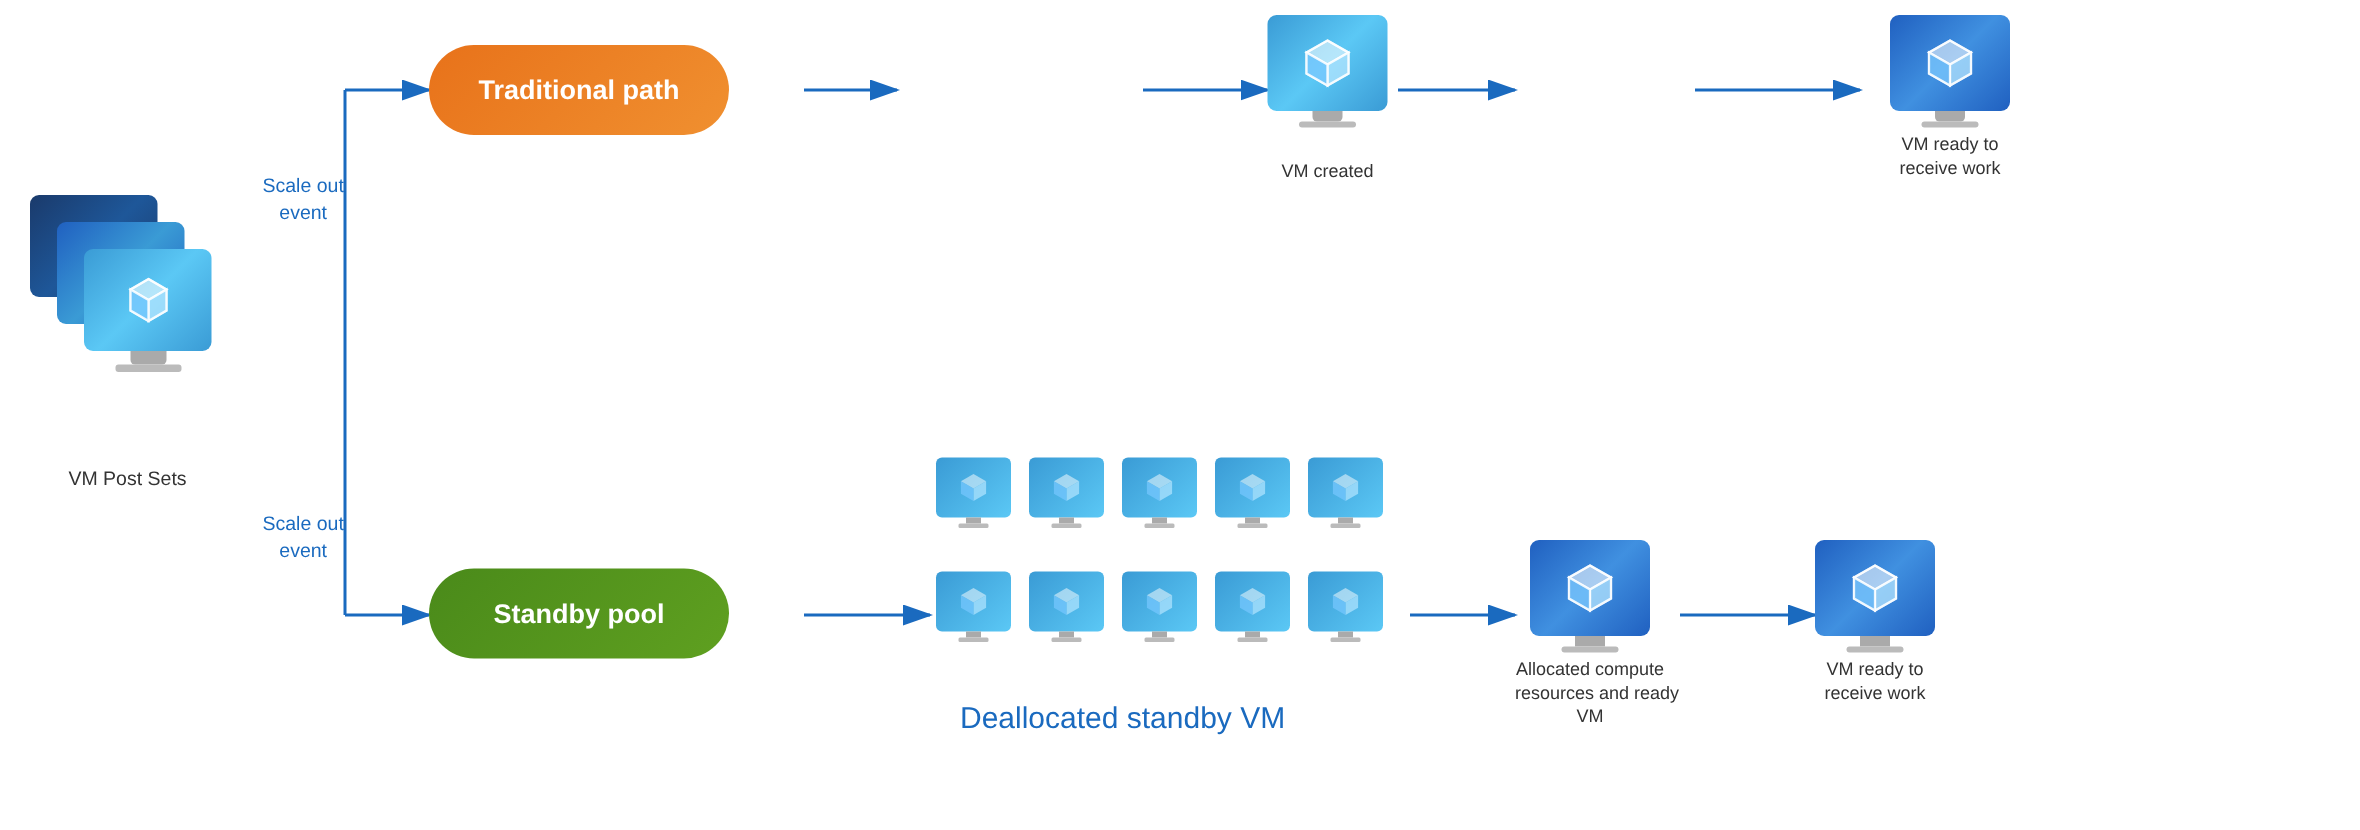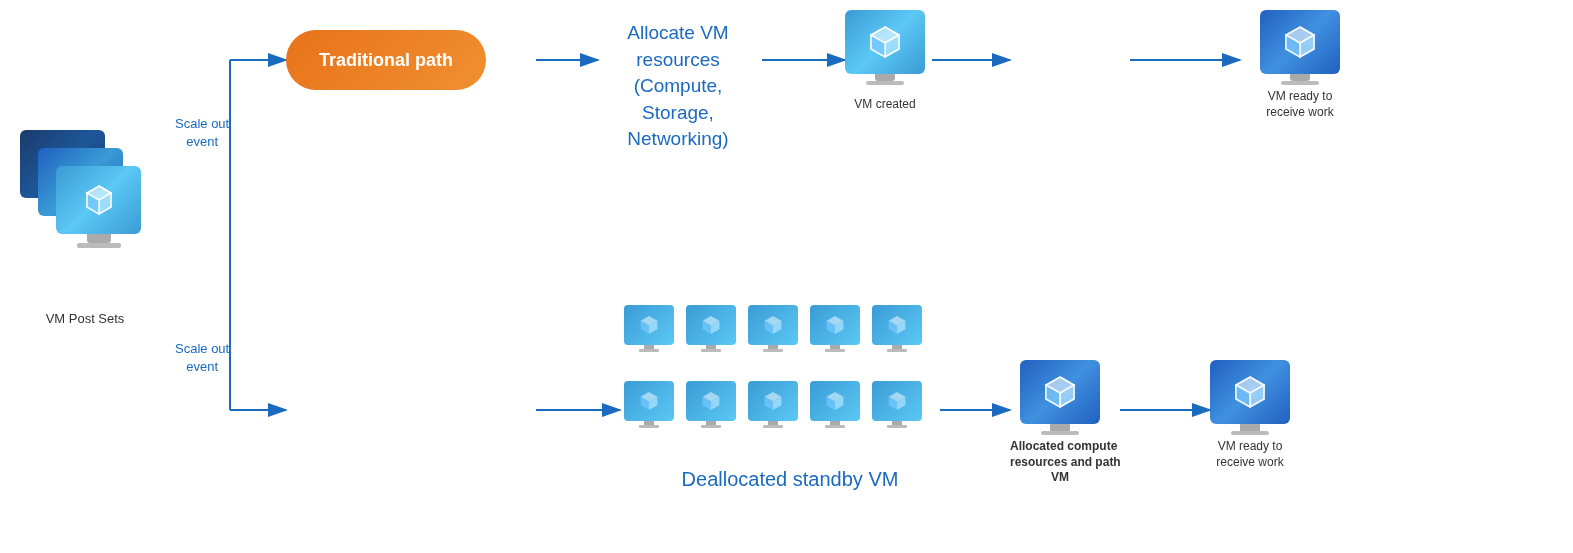--- a/index.html
+++ b/index.html
@@ -235,58 +235,56 @@
 
   <div class="text-label" style="left:175px; top:340px; font-size:13px; color:#1a6abf; text-align:center; line-height:1.4;">
     <span style="white-space:pre-line;">Scale out
 event</span>
   </div>
 
   <div class="pill pill-orange" style="left:286px; top:30px; min-width:200px; height:60px;">
     <span>Traditional path</span>
   </div>
 
-  <div style="position:absolute; left:598px; top:20px; font-size:19px; color:#1a6abf; font-weight:500; line-height:1.4; text-align:center; width:160px;">
-    <div>Allocate VM resources</div>
-    <div>(Compute, Storage,</div>
-    <div>Networking)</div>
-  </div>
 
   <div class="vm-icon" style="left:845px; top:10px; align-items:center;">
     <div class="monitor monitor-light" style="width:80px; height:64px; background:linear-gradient(135deg,#3a9bd5,#5bc8f5,#3a9bd5);">
       <svg width="40" height="40" viewBox="0 0 40 40">
         <polygon points="20,5 34,13 34,27 20,35 6,27 6,13" fill="rgba(255,255,255,0.1)" stroke="rgba(255,255,255,0.8)" stroke-width="1.5"></polygon>
         <polygon points="20,5 34,13 20,21 6,13" fill="rgba(255,255,255,0.5)" stroke="rgba(255,255,255,0.8)" stroke-width="1.5"></polygon>
         <polygon points="20,21 34,13 34,27 20,35" fill="rgba(180,230,255,0.7)" stroke="rgba(255,255,255,0.8)" stroke-width="1.5"></polygon>
         <polygon points="20,21 6,13 6,27 20,35" fill="rgba(120,200,255,0.7)" stroke="rgba(255,255,255,0.8)" stroke-width="1.5"></polygon>
       </svg>
     </div>
     <div class="monitor-stand" style="width:20px; height:7px; background:#aaa; margin:0 auto;"></div>
     <div class="monitor-base" style="width:38px; height:4px; background:#bbb; border-radius:2px; margin:0 auto;"></div>
-    <div class="vm-label" style="margin-top:12px; color:#333;">VM created</div>
+    <div class="vm-label" style="margin-top:22px; color:#333;">VM created</div>
   </div>
 
 
   <div class="vm-icon" style="left:1260px; top:10px; align-items:center;">
     <div class="monitor monitor-light" style="width:80px; height:64px; background:linear-gradient(135deg,#2060c0,#4090e0,#2060c0);">
       <svg width="40" height="40" viewBox="0 0 40 40">
         <polygon points="20,5 34,13 34,27 20,35 6,27 6,13" fill="rgba(255,255,255,0.1)" stroke="rgba(255,255,255,0.8)" stroke-width="1.5"></polygon>
         <polygon points="20,5 34,13 20,21 6,13" fill="rgba(255,255,255,0.5)" stroke="rgba(255,255,255,0.8)" stroke-width="1.5"></polygon>
         <polygon points="20,21 34,13 34,27 20,35" fill="rgba(180,230,255,0.7)" stroke="rgba(255,255,255,0.8)" stroke-width="1.5"></polygon>
         <polygon points="20,21 6,13 6,27 20,35" fill="rgba(120,200,255,0.7)" stroke="rgba(255,255,255,0.8)" stroke-width="1.5"></polygon>
       </svg>
     </div>
     <div class="monitor-stand" style="width:20px; height:7px; background:#aaa; margin:0 auto;"></div>
     <div class="monitor-base" style="width:38px; height:4px; background:#bbb; border-radius:2px; margin:0 auto;"></div>
     <div class="vm-label" style="margin-top:4px; color:#333; text-align:center;">
       <div>VM ready to</div>
       <div>receive work</div>
     </div>
   </div>
 
+  <div class="pill pill-green" style="left:286px; top:379px; min-width:200px; height:60px;">
+    <span>Standby pool</span>
+  </div>
 
   <div class="vm-grid" style="left:620px; top:305px;">
 
     <div class="vm-grid-item">
       <div style="width:50px; height:40px; background:linear-gradient(135deg,#3a9bd5,#5bc8f5); border-radius:4px; display:flex; align-items:center; justify-content:center;">
         <svg width="24" height="24" viewBox="0 0 40 40">
             <polygon points="20,5 34,13 20,21 6,13" fill="rgba(255,255,255,0.5)"></polygon>
             <polygon points="20,21 34,13 34,27 20,35" fill="rgba(180,230,255,0.7)"></polygon>
             <polygon points="20,21 6,13 6,27 20,35" fill="rgba(120,200,255,0.7)"></polygon>
           </svg>
@@ -389,38 +387,38 @@
             <polygon points="20,5 34,13 20,21 6,13" fill="rgba(255,255,255,0.5)"></polygon>
             <polygon points="20,21 34,13 34,27 20,35" fill="rgba(180,230,255,0.7)"></polygon>
             <polygon points="20,21 6,13 6,27 20,35" fill="rgba(120,200,255,0.7)"></polygon>
           </svg>
       </div>
       <div style="width:10px; height:4px; background:#aaa; margin:0 auto;"></div>
       <div style="width:20px; height:3px; background:#bbb; margin:0 auto; border-radius:1px;"></div>
     </div>
   </div>
 
-  <div style="position:absolute; left:640px; top:465px; font-size:20px; color:#1a6abf; font-weight:500; line-height:1.4; text-align:center; width:300px;">
+  <div style="position:absolute; left:640px; top:465px; font-size:20px; color:#1a6abf; font-weight:500; line-height:1.4; text-align:left; width:300px;">
     <div>Deallocated standby VM</div>
   </div>
 
-  <div class="vm-icon" style="left:1010px; top:360px; align-items:center;font-weight:bold;">
+  <div class="vm-icon" style="left:1010px; top:360px; align-items:center;">
     <div class="monitor" style="width:80px; height:64px; background:linear-gradient(135deg,#2060c0,#4090e0,#2060c0); border-radius:6px; display:flex; align-items:center; justify-content:center;">
       <svg width="40" height="40" viewBox="0 0 40 40">
         <polygon points="20,5 34,13 34,27 20,35 6,27 6,13" fill="rgba(255,255,255,0.1)" stroke="rgba(255,255,255,0.8)" stroke-width="1.5"></polygon>
         <polygon points="20,5 34,13 20,21 6,13" fill="rgba(255,255,255,0.5)" stroke="rgba(255,255,255,0.8)" stroke-width="1.5"></polygon>
         <polygon points="20,21 34,13 34,27 20,35" fill="rgba(180,230,255,0.7)" stroke="rgba(255,255,255,0.8)" stroke-width="1.5"></polygon>
         <polygon points="20,21 6,13 6,27 20,35" fill="rgba(120,200,255,0.7)" stroke="rgba(255,255,255,0.8)" stroke-width="1.5"></polygon>
       </svg>
     </div>
     <div style="width:20px; height:7px; background:#aaa; margin:0 auto;"></div>
     <div style="width:38px; height:4px; background:#bbb; border-radius:2px; margin:0 auto;"></div>
     <div class="vm-label" style="margin-top:4px; color:#333; text-align:center; max-width:100px;">
       <div>Allocated compute</div>
-      <div>resources and path</div>
+      <div>resources and ready</div>
       <div>VM</div>
     </div>
   </div>
 
   <div class="vm-icon" style="left:1210px; top:360px; align-items:center;">
     <div class="monitor" style="width:80px; height:64px; background:linear-gradient(135deg,#2060c0,#4090e0,#2060c0); border-radius:6px; display:flex; align-items:center; justify-content:center;">
       <svg width="40" height="40" viewBox="0 0 40 40">
         <polygon points="20,5 34,13 34,27 20,35 6,27 6,13" fill="rgba(255,255,255,0.1)" stroke="rgba(255,255,255,0.8)" stroke-width="1.5"></polygon>
         <polygon points="20,5 34,13 20,21 6,13" fill="rgba(255,255,255,0.5)" stroke="rgba(255,255,255,0.8)" stroke-width="1.5"></polygon>
         <polygon points="20,21 34,13 34,27 20,35" fill="rgba(180,230,255,0.7)" stroke="rgba(255,255,255,0.8)" stroke-width="1.5"></polygon>

